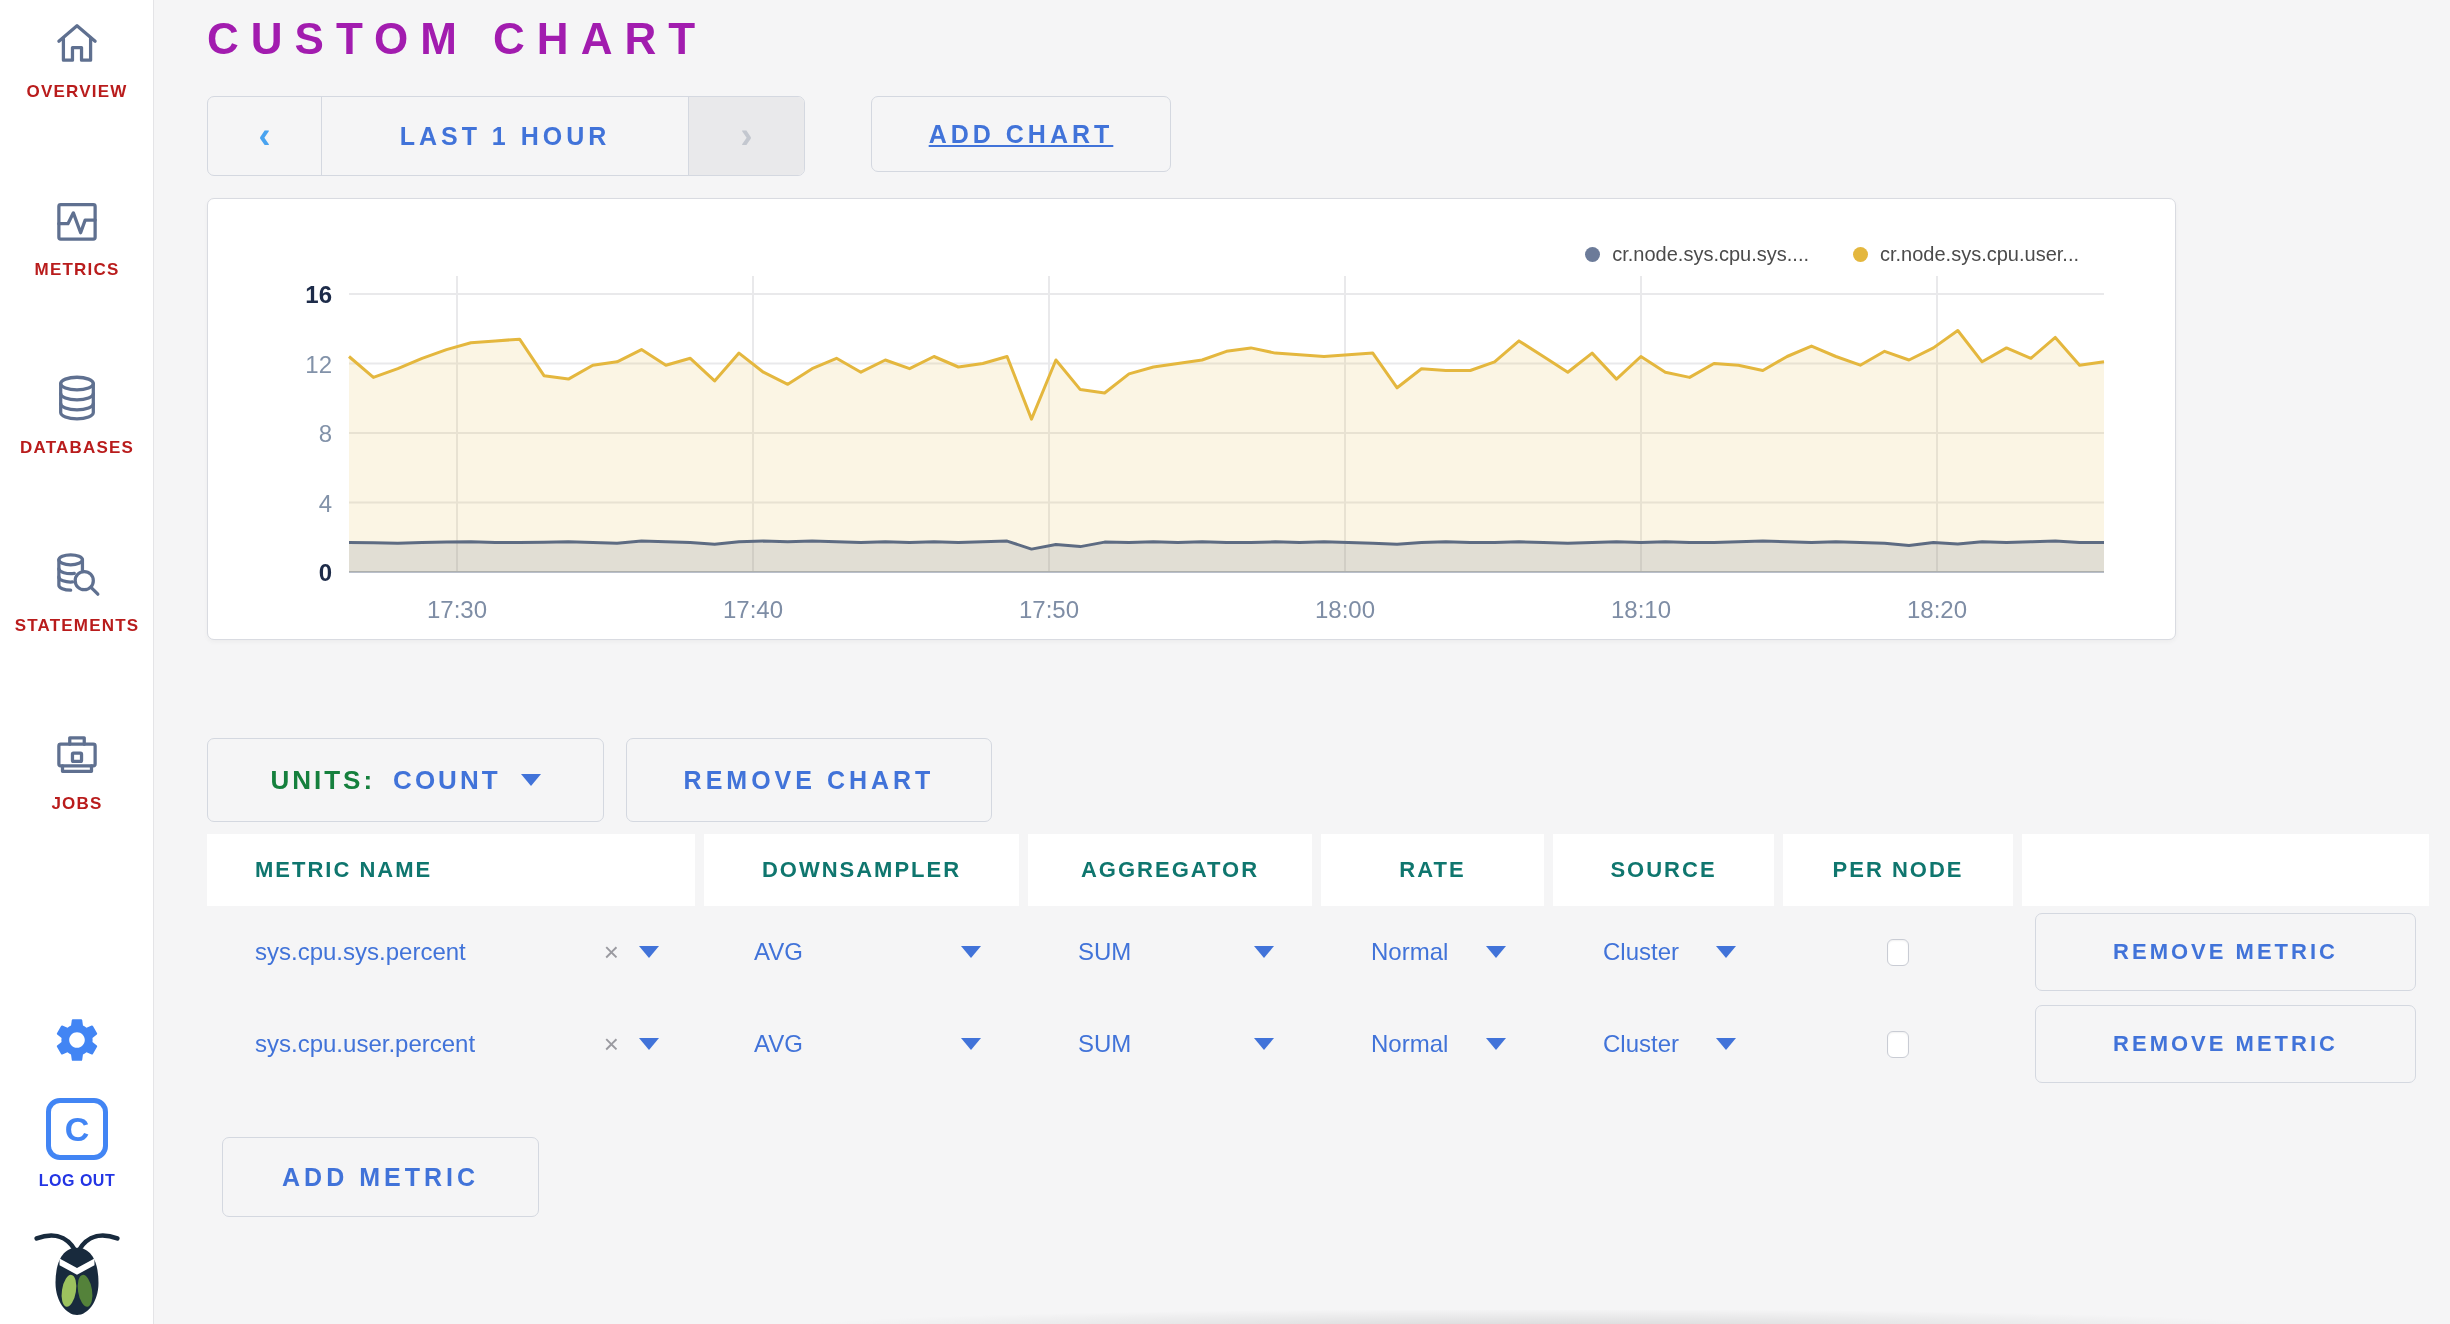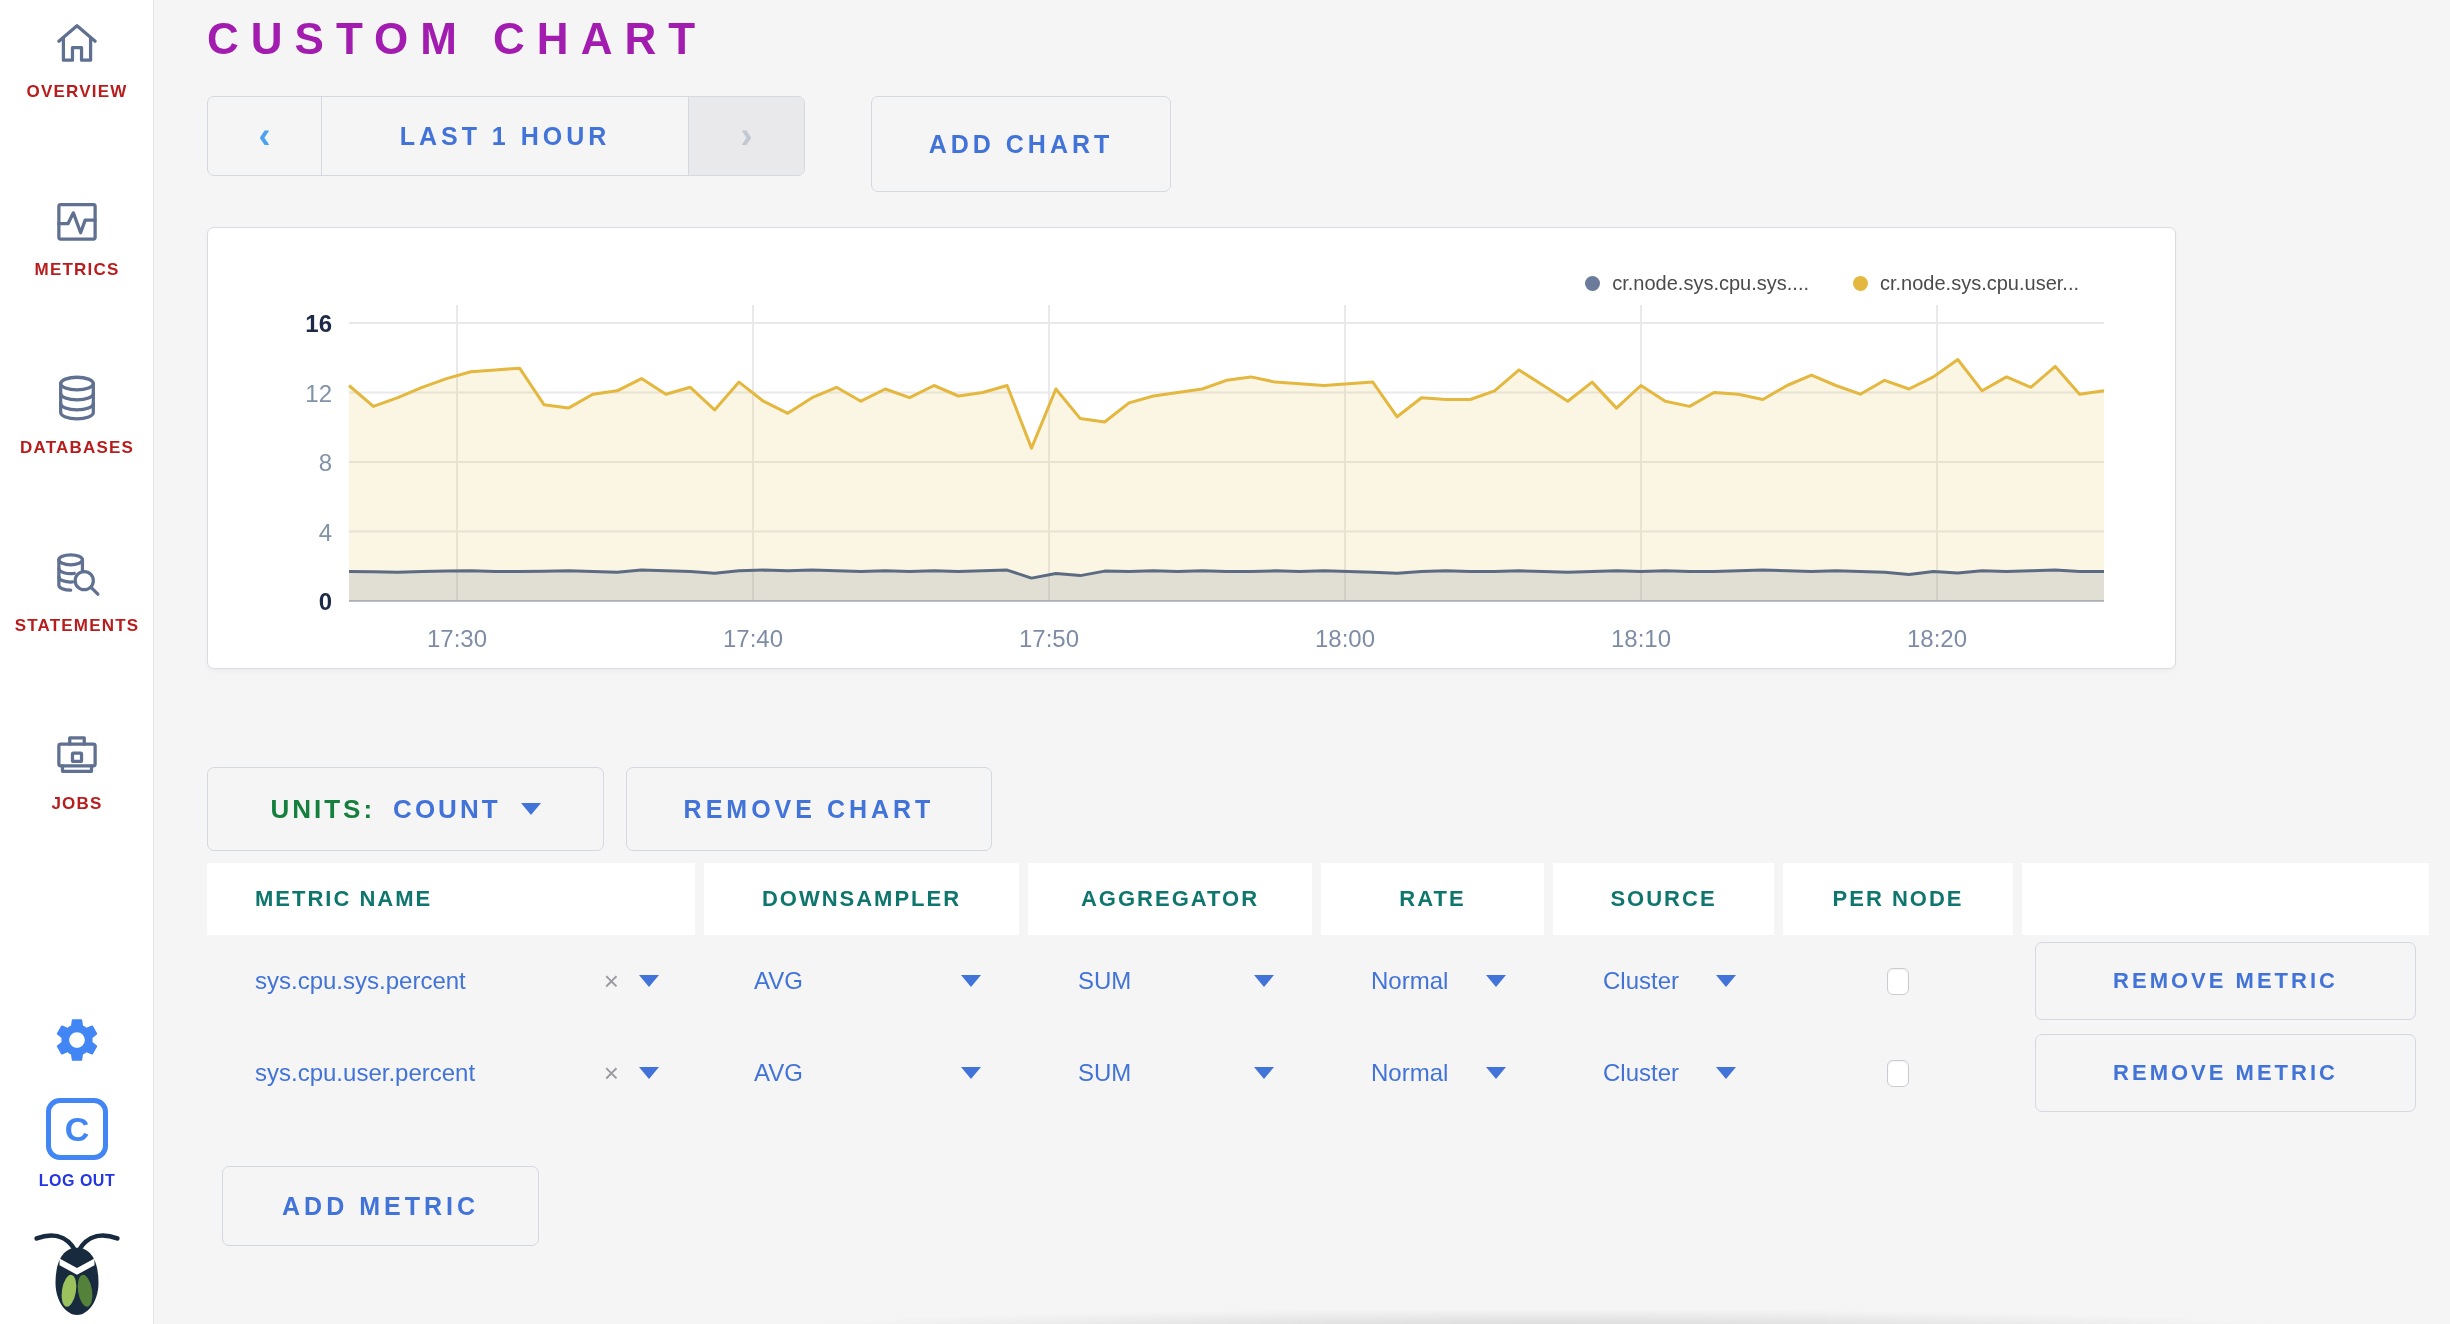--- a/index.html
+++ b/index.html
@@ -45,24 +45,24 @@
   .ts-next { width:116px; border-left:1px solid #d4d8e0; background:#e9e9eb; }
   .chev { font-size:36px; font-weight:bold; line-height:1; }
   .chev-left { color:#49a3f0; }
   .chev-right { color:#c3c7cf; }
   .outline-btn {
     display:flex; align-items:center; justify-content:center;
     border:1px solid #d4d8e0; border-radius:7px; background:transparent;
     color:#4173d9; font-size:25px; letter-spacing:4px; font-weight:bold;
     font-family:"Liberation Sans", sans-serif; cursor:pointer;
   }
-  .add-chart-btn { margin-left:66px; width:300px; height:96px; }
+  .add-chart-btn { margin-left:66px; width:300px; height:76px;text-decoration:underline; }
   
   .chart-card {
-    position:relative; margin-top:35px; width:1969px; height:442px;
+    position:relative; margin-top:22px; width:1969px; height:442px;
     background:#ffffff; border:1px solid #d9dbe1; border-radius:7px;
     box-shadow:0 2px 5px rgba(0,0,0,0.04);
   }
   .legend { position:absolute; top:44px; right:96px; display:flex; gap:44px; z-index:2; }
   .legend-entry { display:flex; align-items:center; gap:12px; cursor:pointer; }
   .legend-dot { width:15px; height:15px; border-radius:50%; }
   .legend-text { font-size:20px; color:#4b4b4b; }
   .chart-card svg.plot { position:absolute; left:0; top:0; font-family:"Liberation Sans", sans-serif; }
   
   .units-row { display:flex; margin-top:98px; }

